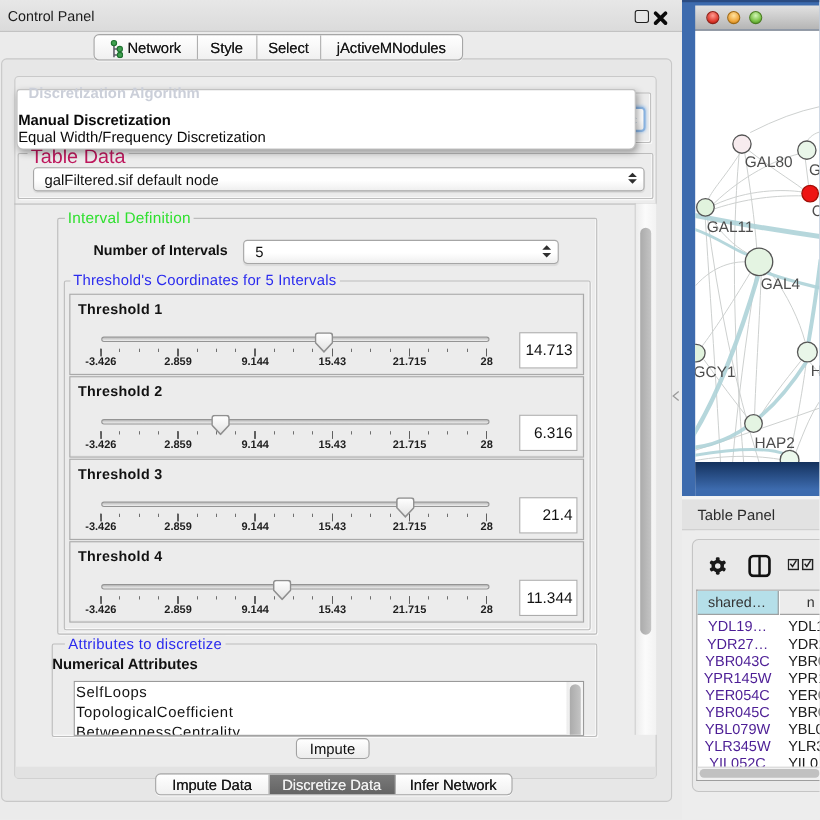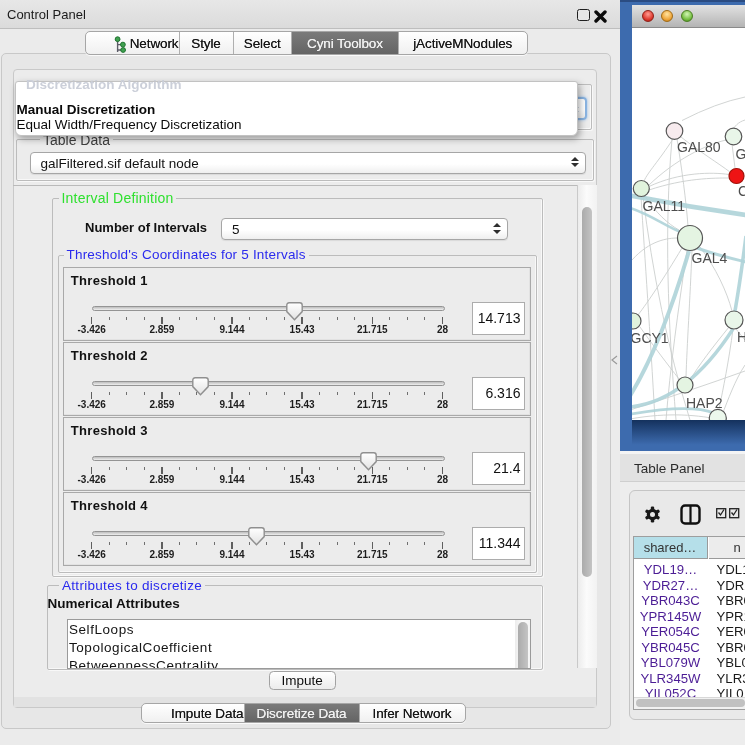--- a/index.html
+++ b/index.html
@@ -16,21 +16,21 @@
   
   #outerpanel { left:1px; top:53px; width:610px; height:676px; border:1px solid #C8C8C8; border-radius:5px; background:#E7E7E7; }
   #innerpanel { left:13px; top:69px; width:584px; height:639px; border:1px solid #C9C9C9; border-radius:4px; background:#ECECEC; }
 
   
   .segbar { display:flex; border:1px solid #A6A6A6; border-radius:5px;
     background:linear-gradient(#FFFFFF,#F0F0F0); overflow:hidden;
     box-shadow:0 1px 0 rgba(255,255,255,.8); }
   .seg { flex:none; display:flex; align-items:center; justify-content:center;
     font-size:13.5px; color:#161616; border-left:1px solid #AFAFAF; letter-spacing:-0.1px; text-shadow:0 0 0.6px rgba(20,20,20,.85); }
-  .seg:first-child { border-left:none;justify-content:flex-end; }
+  .seg:first-child { border-left:none; }
   .seg.sel { background:linear-gradient(#7A7A7A,#646464); color:#F2F2F2; text-shadow:0 0 0.6px rgba(242,242,242,.85); }
   #toptabs { left:85px; top:31px; height:24px; }
   #bottabs { left:141px; top:703px; height:20px; }
 
   
   .group { border:1px solid #BCBCBC; border-radius:2px;
     box-shadow:inset -1px -1px 0 #F8F8F8, 1px 1px 0 #F8F8F8; }
   .gtitle { position:absolute; background:#ECECEC; padding:0 3px; white-space:nowrap; }
 
   
@@ -107,34 +107,33 @@
     <div class="seg" style="width:92.5px;">
       <svg width="12" height="17" viewBox="0 0 12 17" style="margin-right:4px; margin-top:3px;">
         <path d="M3.6,4 V16 M3.6,8.6 H9 M3.6,14 H9" stroke="#5C5C68" stroke-width="1.4" fill="none"></path>
         <circle cx="3.6" cy="3.2" r="2.4" fill="#3FA04F" stroke="#1F7230" stroke-width="1"></circle>
         <circle cx="8.9" cy="8.6" r="2.4" fill="#3FA04F" stroke="#1F7230" stroke-width="1"></circle>
         <circle cx="9.1" cy="14" r="2.4" fill="#3FA04F" stroke="#1F7230" stroke-width="1"></circle>
       </svg>
       Network</div>
     <div class="seg" style="width:54px;">Style</div>
     <div class="seg" style="width:58.5px;">Select</div>
-    <div class="seg sel" style="width:107px;">Cyni Toolbox</div>
     <div class="seg" style="width:128.5px;">jActiveMNodules</div>
   </div>
 
   <div class="abs group" style="left:16px; top:84px; width:576px; height:46px;"></div>
   <div class="abs combo" style="left:30px; top:97px; width:557px; height:23px; border:2px solid #8AB4E2; box-shadow:0 0 3px #90BCEC;">
     <div class="stepper" style="top:5px;">
       <div class="up" style="border-bottom-color:#9FB6CF;"></div>
       <div class="dn" style="border-top-color:#9FB6CF;"></div>
     </div>
   </div>
 
   <div class="abs group" style="left:16px; top:139px; width:577.5px; height:42px;"></div>
-  <div class="gtitle" style="left:40px; top:132px; font-size:14px; color:#404040;">Table Data</div>
+  <div class="gtitle" style="left:25px; top:132px; font-size:18px; color:#be185d;">Table Data</div>
   <div class="abs combo" style="left:29.5px; top:151.5px; width:556px; height:22px;">
     <div class="ct" style="line-height:21px;">galFiltered.sif default node</div>
     <div class="stepper" style="top:4px;">
       <div class="up"></div>
       <div class="dn"></div>
     </div>
   </div>
 
   <div class="abs" style="left:13px; top:184.5px; width:584px; height:1px; background:#BABABA;"></div>
   <div class="abs" id="viewport">

